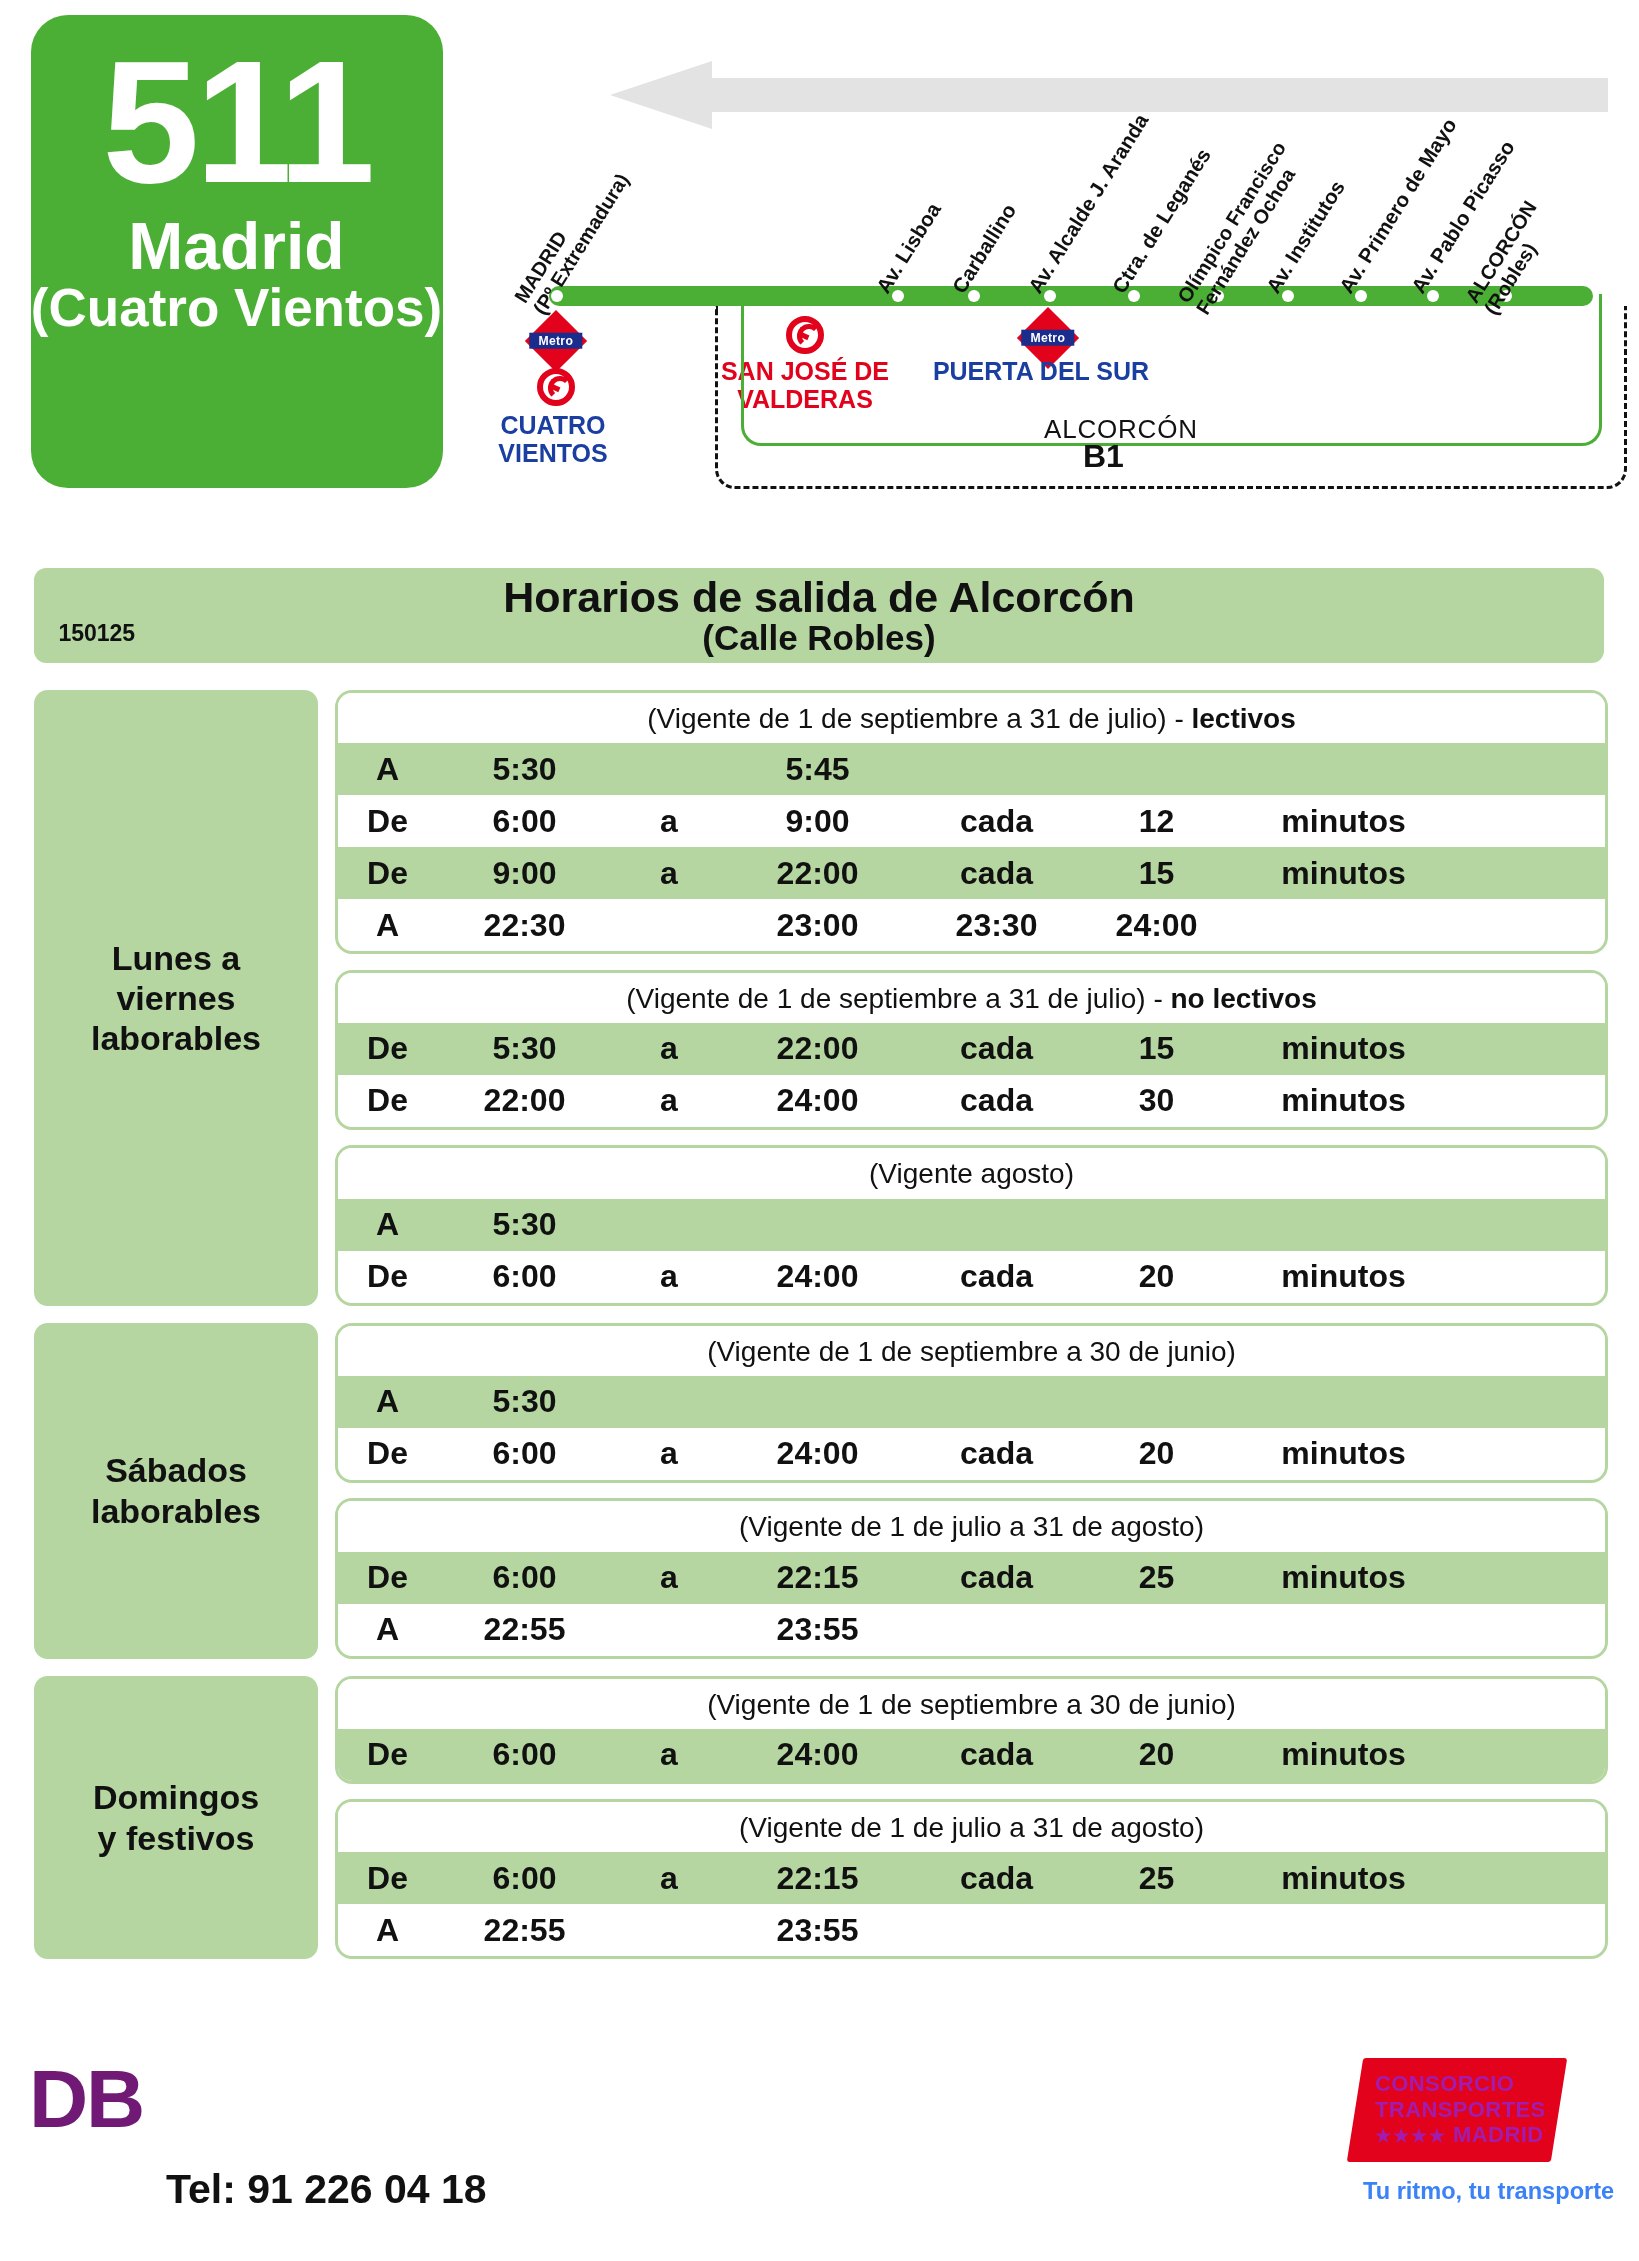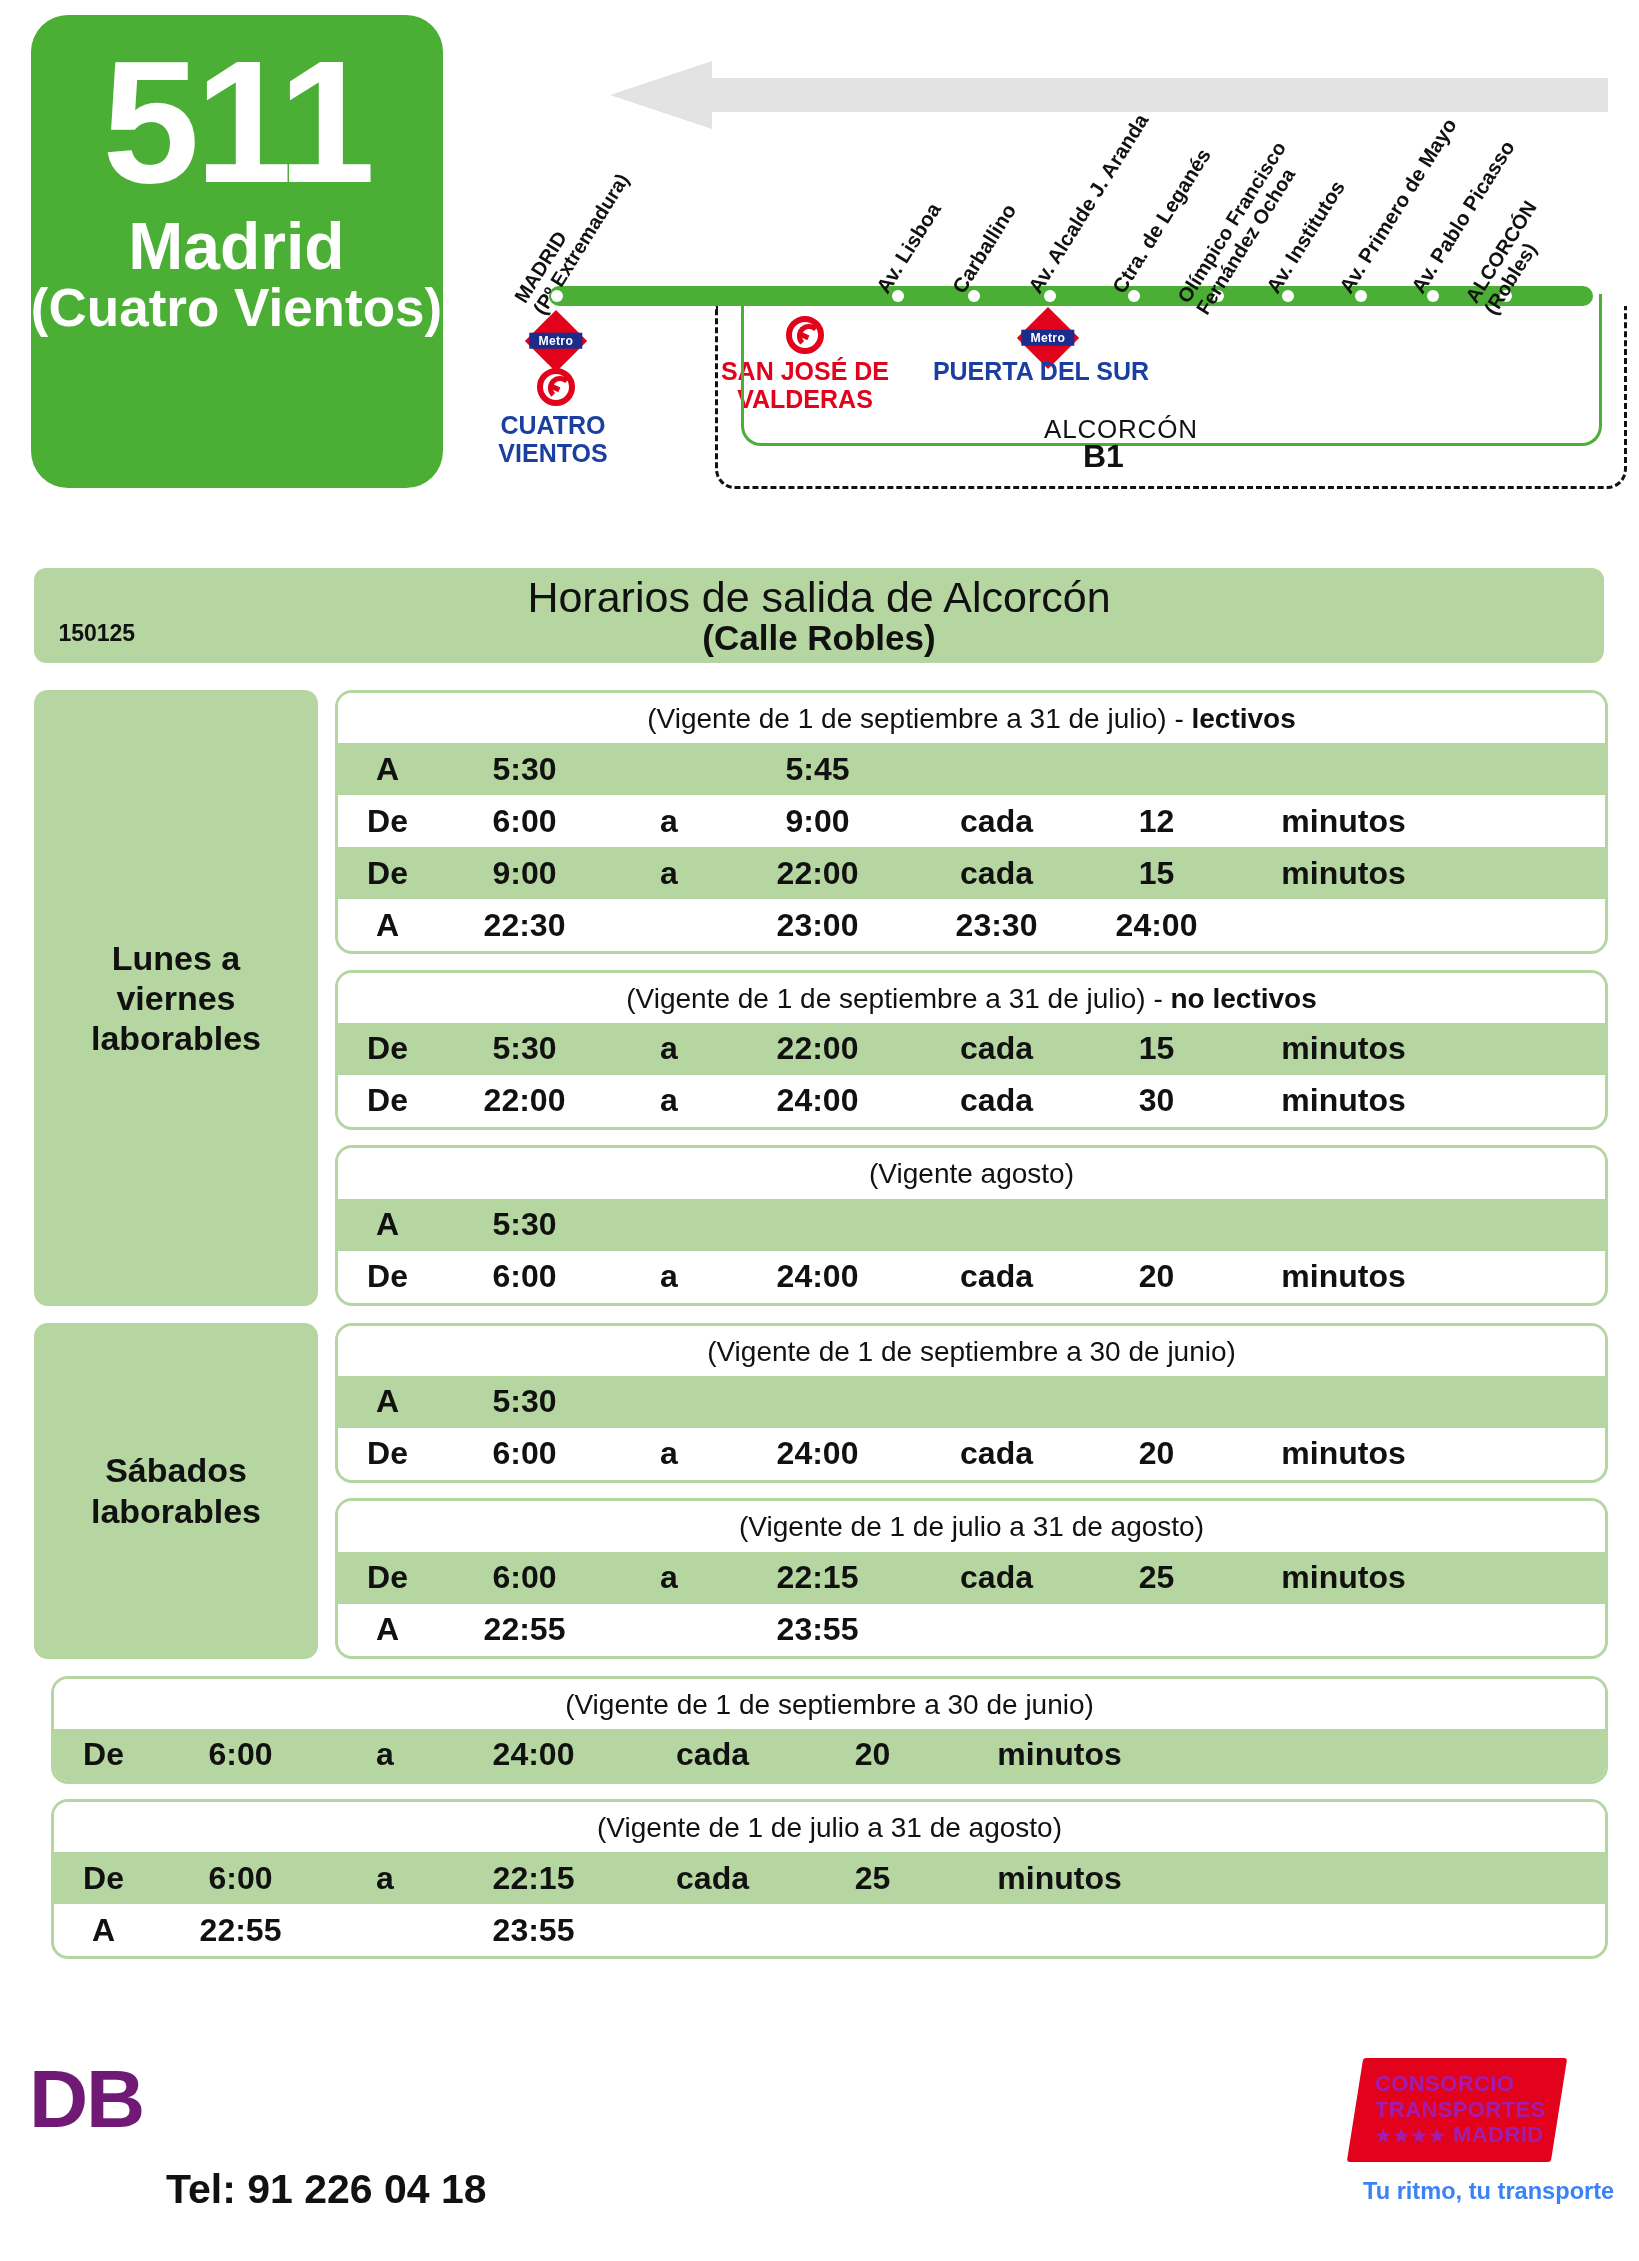--- a/index.html
+++ b/index.html
@@ -230,21 +230,21 @@
     font-weight: bold;
     color: #111;
   }
   .title-main {
     position: absolute;
     left: 0;
     top: 4.6px;
     width: 1570px;
     text-align: center;
     font-size: 43px;
-    font-weight: normal;
+    font-weight: bold;
     color: #111;
   }
   .title-sub {
     position: absolute;
     left: 0;
     top: 50px;
     width: 1570px;
     text-align: center;
     font-size: 35px;
     font-weight: bold;
@@ -598,20 +598,21 @@
             <div class="c-a"></div>
             <div class="c-t2">23:55</div>
             <div class="c-cada"></div>
             <div class="c-num"></div>
             <div class="c-min"></div>
           </div>
         </div>
       </div>
     </div>
     <div class="day-row">
+      <div class="day-label">Domingos<br>y festivos</div>
       <div class="blocks">
         <div class="block">
           <div class="block-head">(Vigente de 1 de septiembre a 30 de junio)</div>
           <div class="srow alt">
             <div class="c-kw">De</div>
             <div class="c-t1">6:00</div>
             <div class="c-a">a</div>
             <div class="c-t2">24:00</div>
             <div class="c-cada">cada</div>
             <div class="c-num">20</div>

